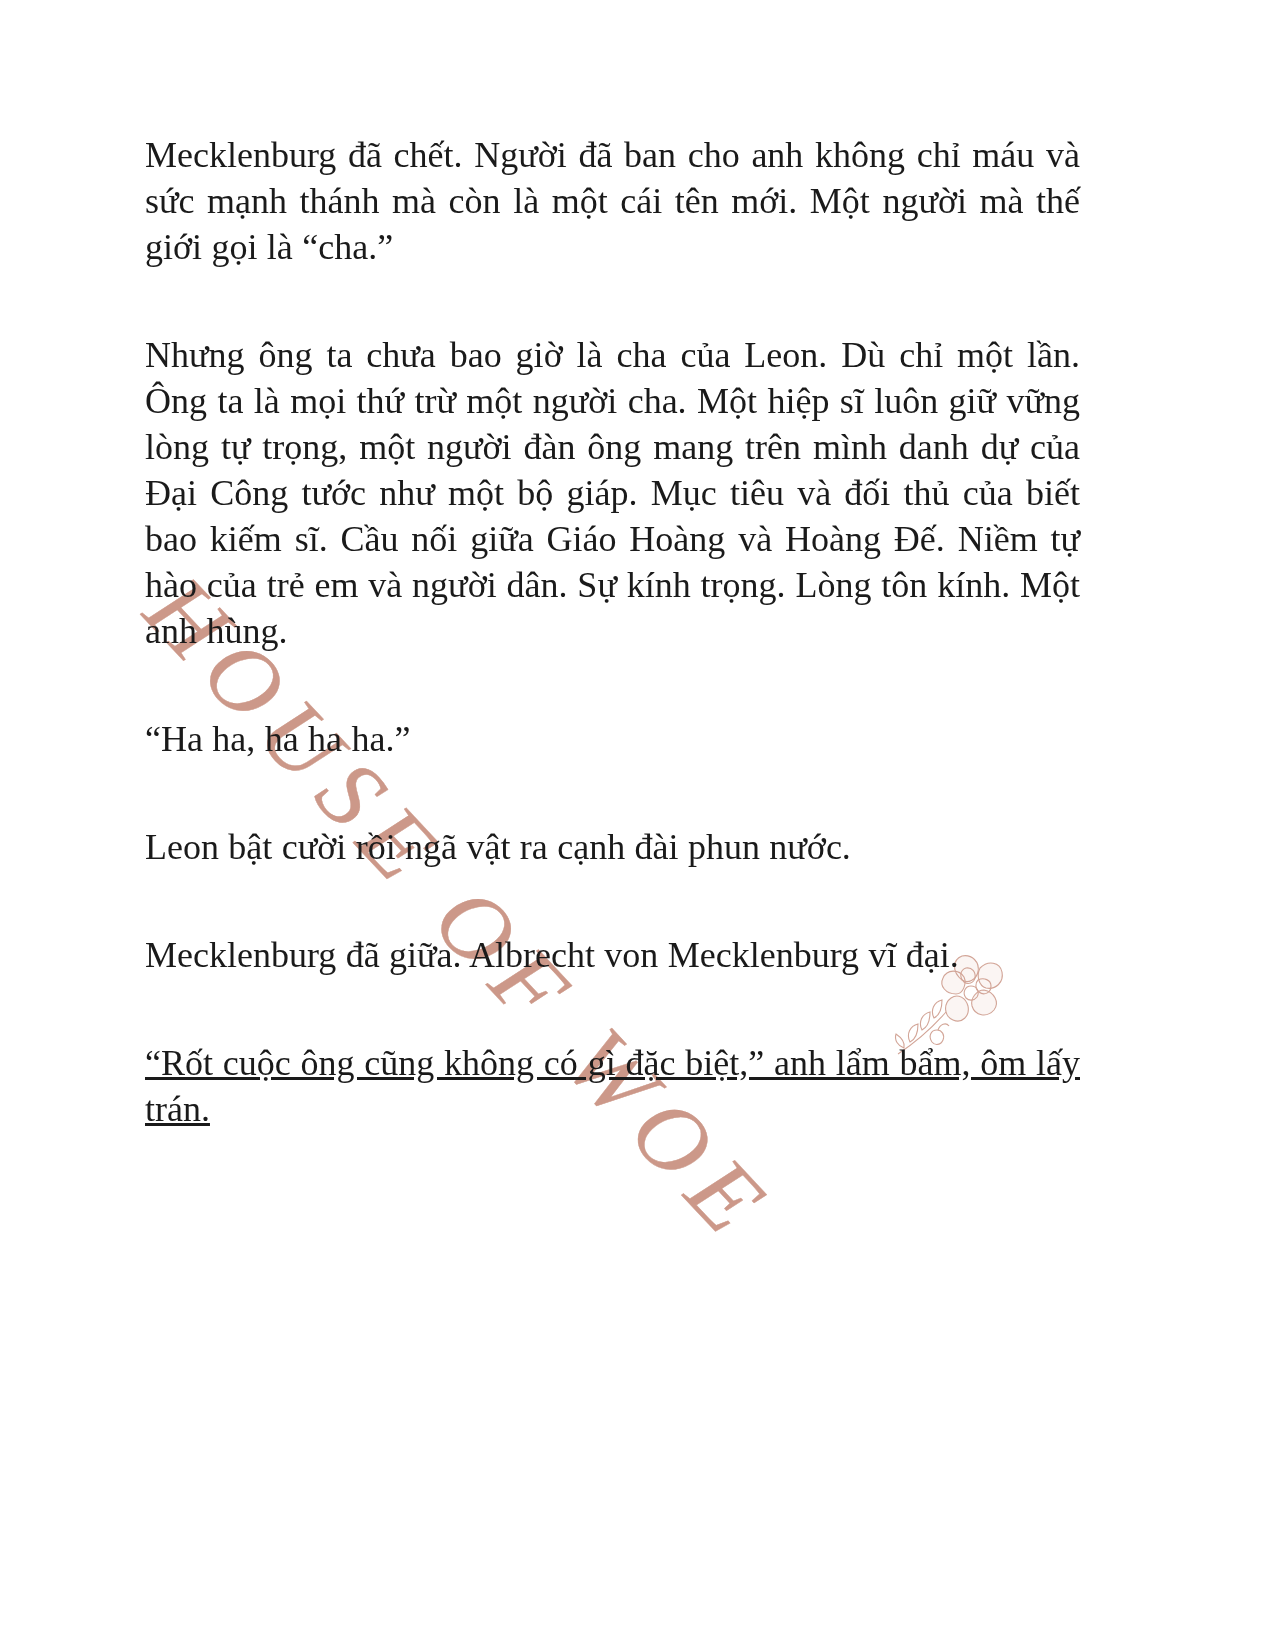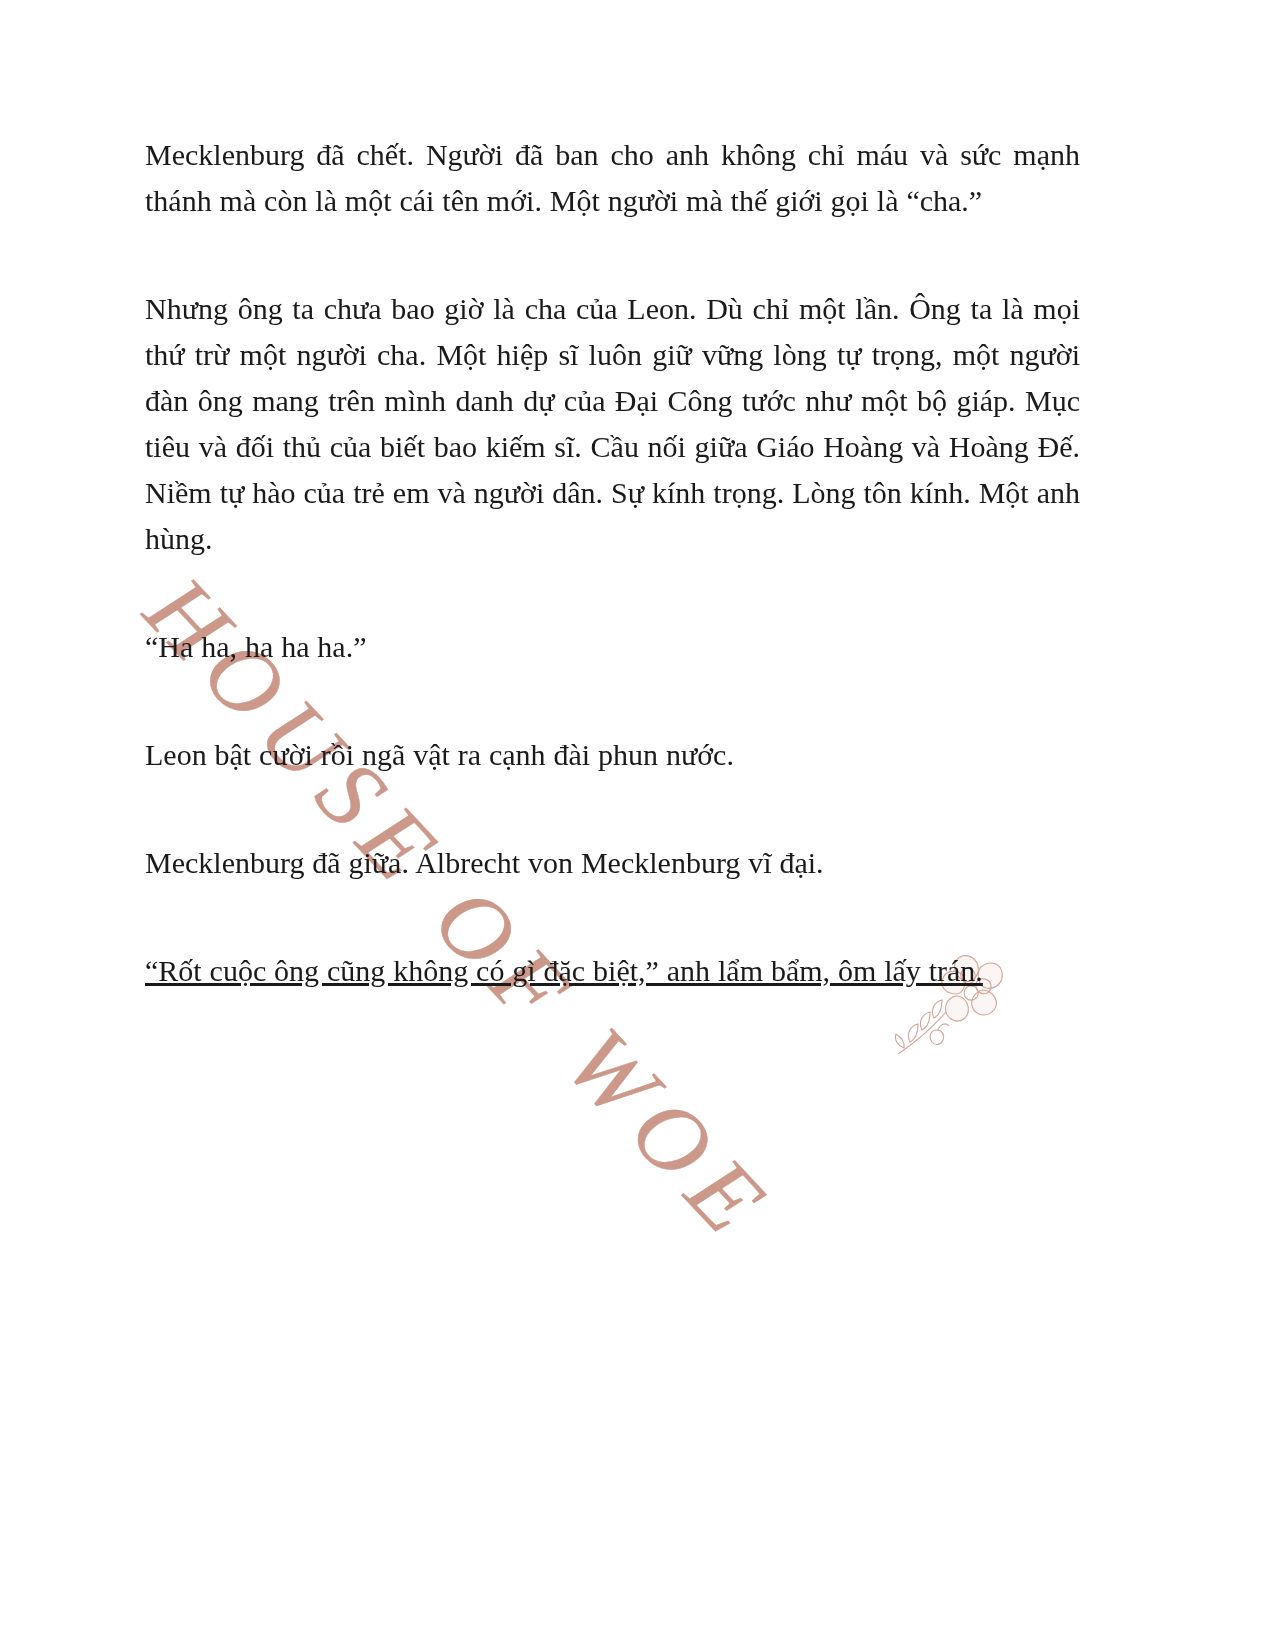--- a/index.html
+++ b/index.html
@@ -50,21 +50,21 @@
   
   .content {
     position: absolute;
     left: 145px;
     top: 132px;
     width: 935px;
     z-index: 2;
   }
   .para {
     margin: 0 0 62px 0;
-    font-size: 30px;
+    font-size: 36px;
     line-height: 46px;
     color: #1a1a1a;
     text-align: justify;
     text-justify: inter-word;
     word-spacing: 0.4px;
   }
   .para.last { margin-bottom: 0; text-decoration: underline; }
   
   .para.single { text-align: left; }
 </style>

